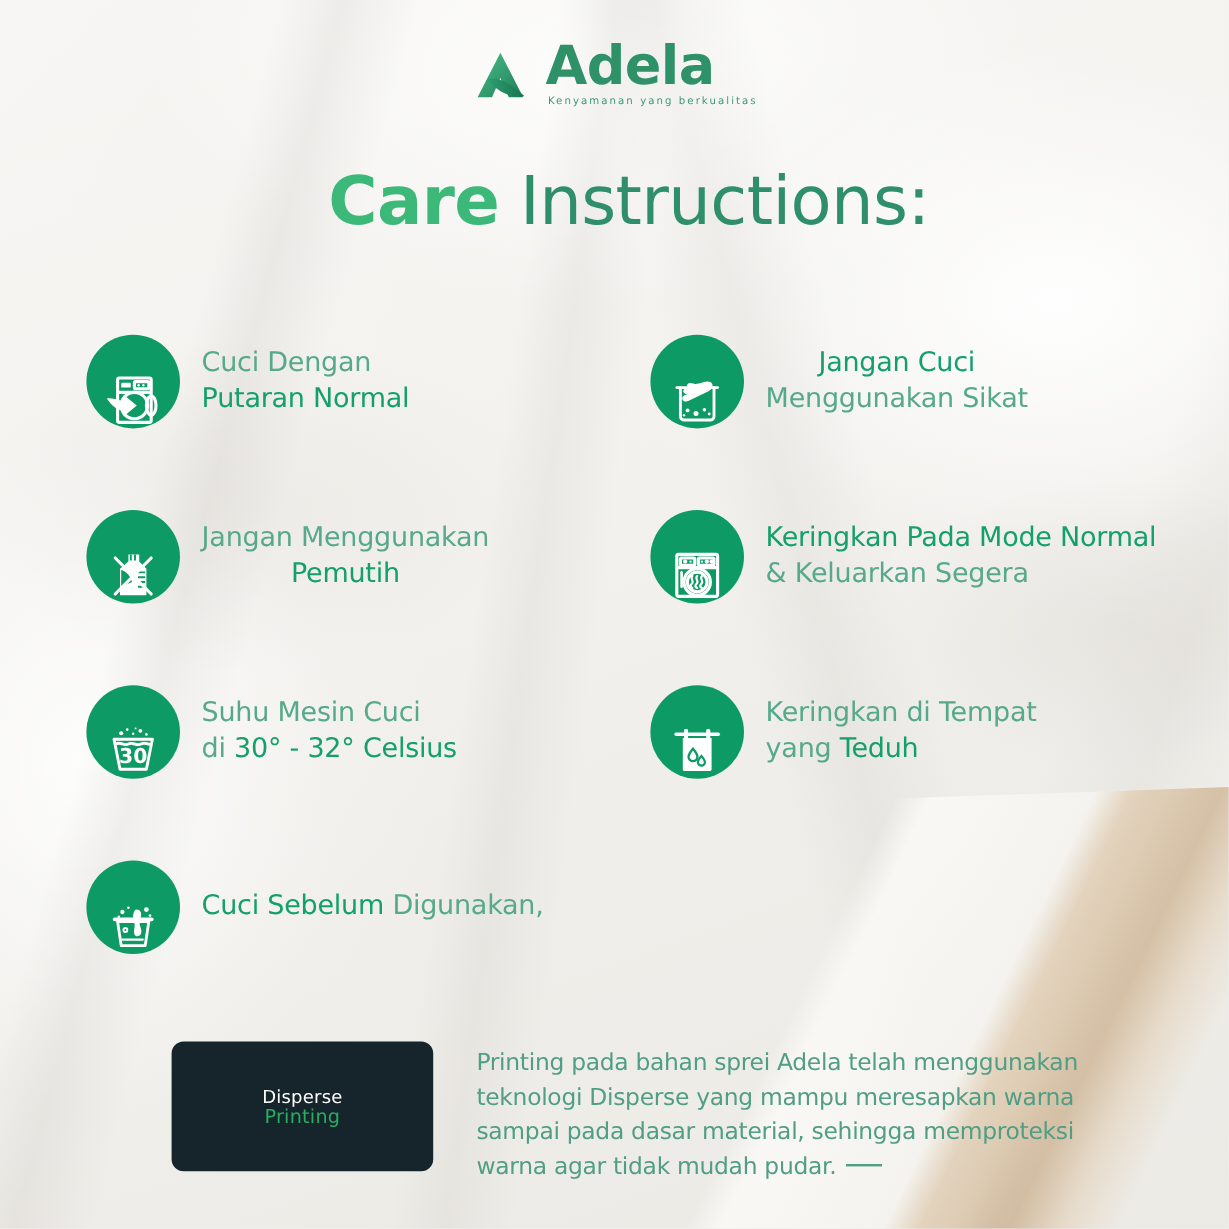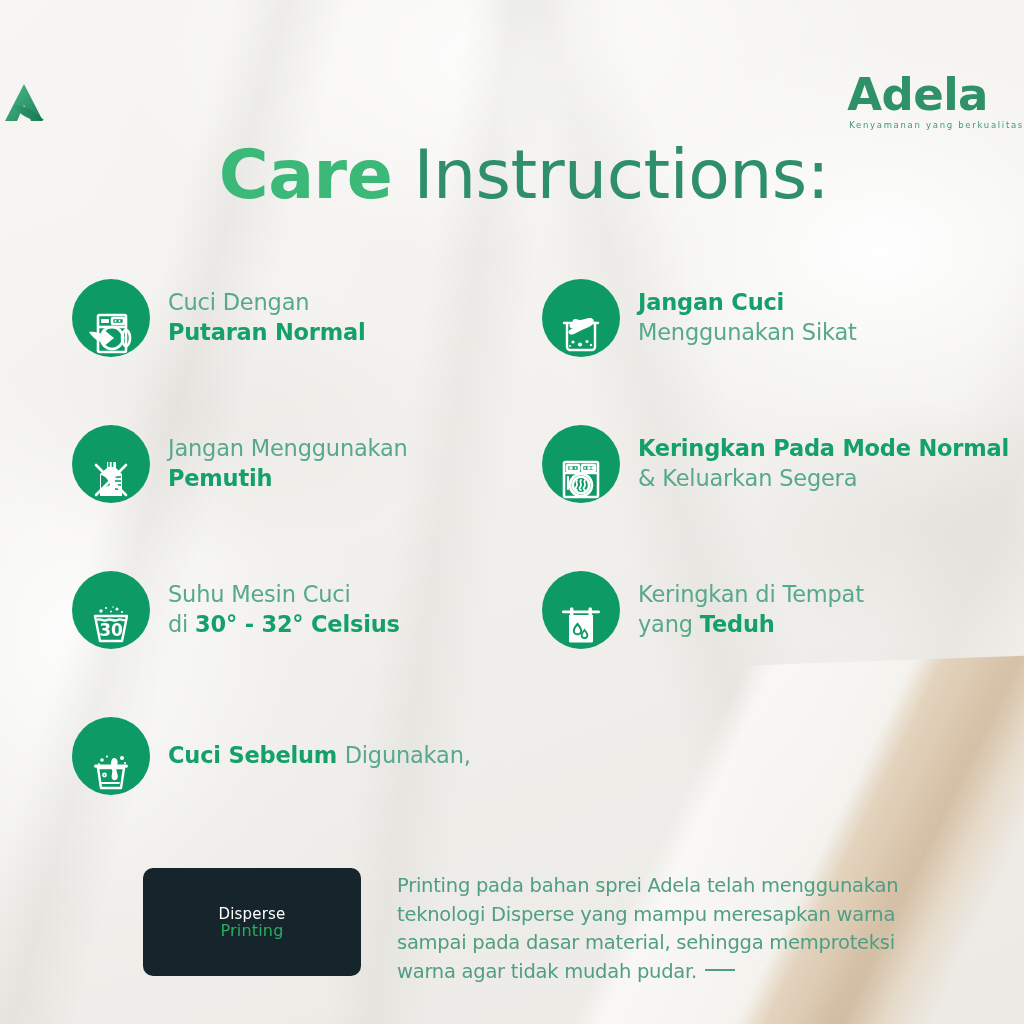--- a/index.html
+++ b/index.html
@@ -63,23 +63,22 @@
   }
 
   
   .brand {
     position: absolute;
     top: 34px;
     left: 0;
     right: 0;
     display: flex;
     align-items: center;
-    justify-content: space-between;
+    justify-content: center;
     gap: 10px;
-    margin-top: 40px;
   }
   .brand-mark { width: 52px; height: 52px; flex: 0 0 auto; }
   .brand-words { display: flex; flex-direction: column; align-items: flex-start; }
   .brand-name {
     font-size: 45px;
     font-weight: bold;
     color: #2f9168;
     letter-spacing: -0.5px;
     line-height: 0.95;
     font-family: "DejaVu Sans", sans-serif;
@@ -93,21 +92,21 @@
     font-family: "DejaVu Sans", sans-serif;
   }
 
   
   .title {
     position: absolute;
     top: 138px;
     left: 0;
     right: 0;
     text-align: center;
-    font-size: 68px;
+    font-size: 56px;
     line-height: 1.1;
     letter-spacing: -0.5px;
     font-family: "DejaVu Sans", sans-serif;
     white-space: nowrap;
     margin-left: 24px;
   }
   .title .b { font-weight: bold; color: #3cb878; }
   .title .l { font-weight: normal; color: #2f8f6b; }
 
   
@@ -137,21 +136,21 @@
     justify-content: center;
   }
   .icon-badge svg { display: block; }
   .item-text {
     font-family: "DejaVu Sans", sans-serif;
     font-size: 22.5px;
     line-height: 1.33;
     color: #4ba681;
     letter-spacing: -0.2px;
   }
-  .item-text .b { font-weight: bold; color: #13a06a; }
+  .item-text .b { font-weight: normal; color: #13a06a; text-align: center; }
   .item-text .l { font-weight: normal; color: #56a98a; }
   .item-text .line { display: block; white-space: nowrap; }
 
   
   .footer {
     position: absolute;
     left: 143px;
     top: 868px;
     right: 60px;
     display: flex;

